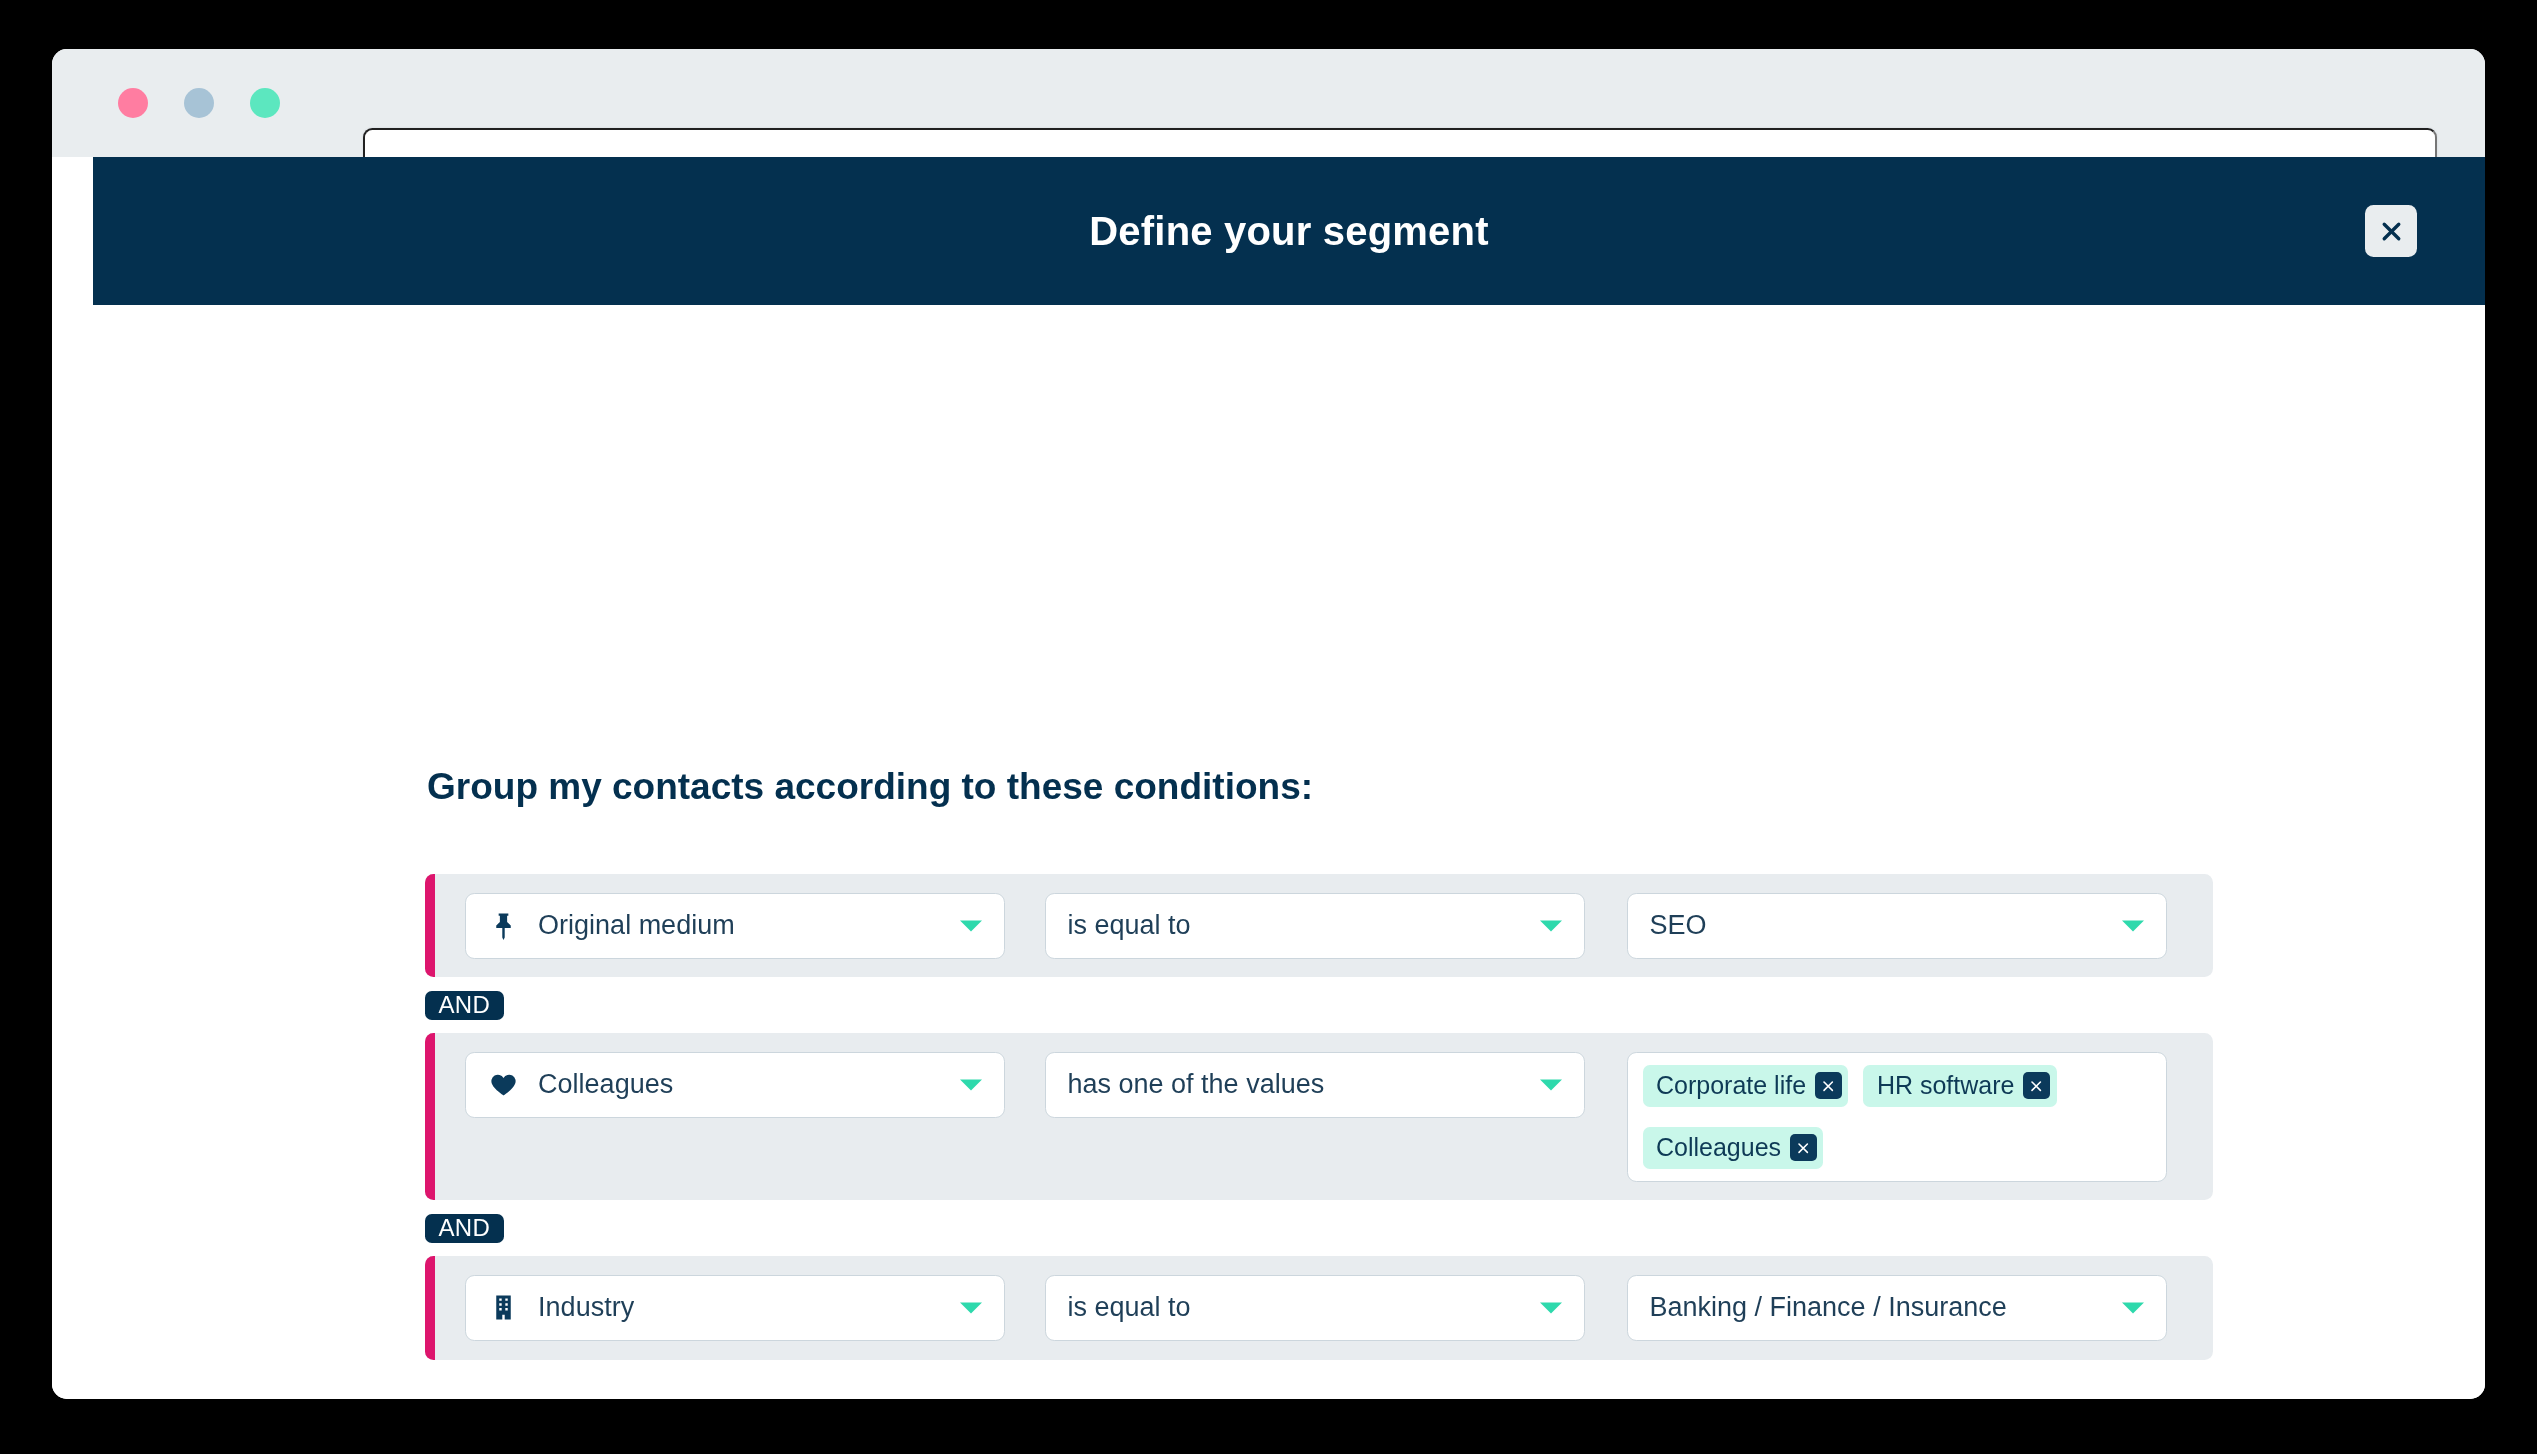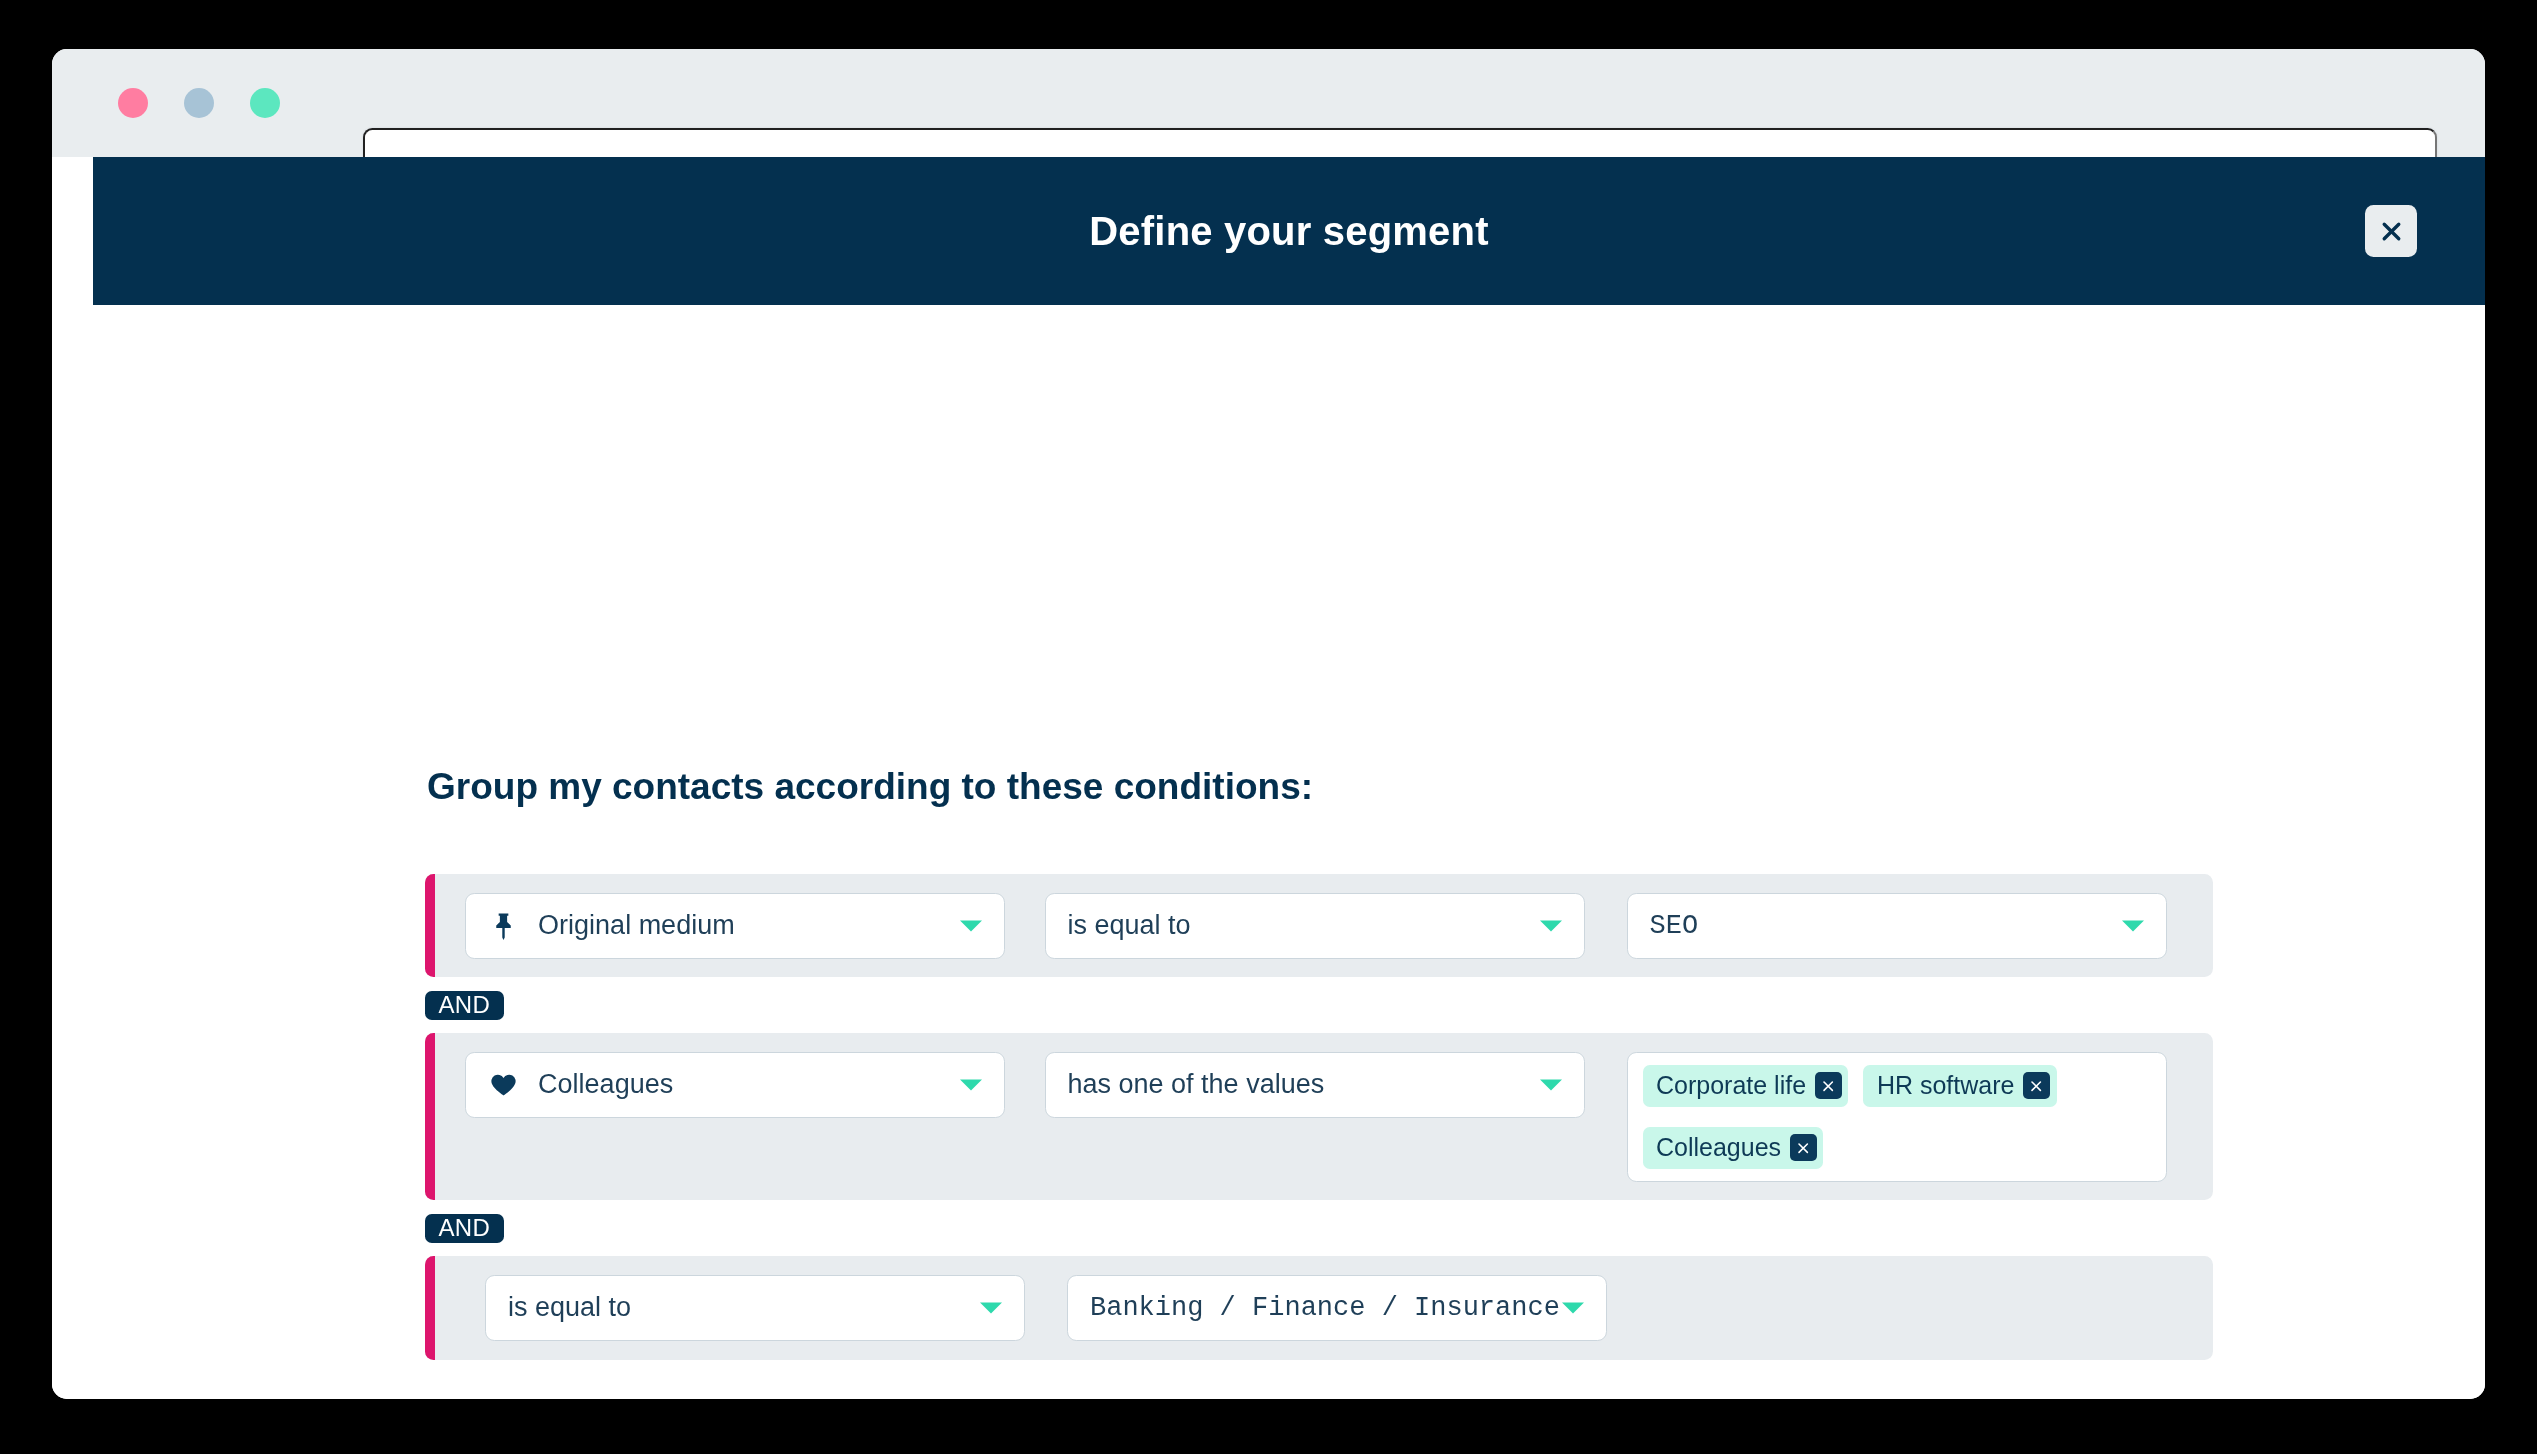--- a/index.html
+++ b/index.html
@@ -140,21 +140,21 @@
     border: 0.8px solid #ccd6dd;
     border-radius: 9.3px;
     height: 66px;
     display: flex;
     align-items: center;
     padding: 0 22px;
     position: relative;
   }
   .cell-field   { width: 540px; margin-left: 19.5px; }
   .cell-op      { width: 540px; margin-left: 40px; }
-  .cell-value   { width: 540px; margin-left: 42px; font-family: Liberation Mono, monospace; }
+  .cell-value   { width: 540px; margin-left: 42px; }
 
   .cell .label {
     font-size: 27px;
     color: #1f3f58;
     white-space: nowrap;
     overflow: hidden;
     text-overflow: ellipsis;
   }
 
   .field-icon {
@@ -355,20 +355,29 @@
           </div>
         </div>
 
         <div>
           <span class="and-badge">AND</span>
         </div>
 
         <div class="condition-row">
           <span class="accent-bar"></span>
 
+          <div class="cell cell-field">
+            <span class="field-icon">
+              <svg width="29" height="29" viewBox="0 0 24 24" fill="#0b3a5b">
+                <path d="M6 2h12v20h-5v-4h-2v4H6V2zm2.5 2.5v2h2v-2h-2zm5 0v2h2v-2h-2zm-5 4v2h2v-2h-2zm5 0v2h2v-2h-2zm-5 4v2h2v-2h-2zm5 0v2h2v-2h-2z"></path>
+              </svg>
+            </span>
+            <span class="label">Industry</span>
+            <span class="chevron"></span>
+          </div>
 
           <div class="cell cell-op">
             <span class="label">is equal to</span>
             <span class="chevron"></span>
           </div>
 
           <div class="cell cell-value">
             <span class="label">Banking / Finance / Insurance</span>
             <span class="chevron"></span>
           </div>

